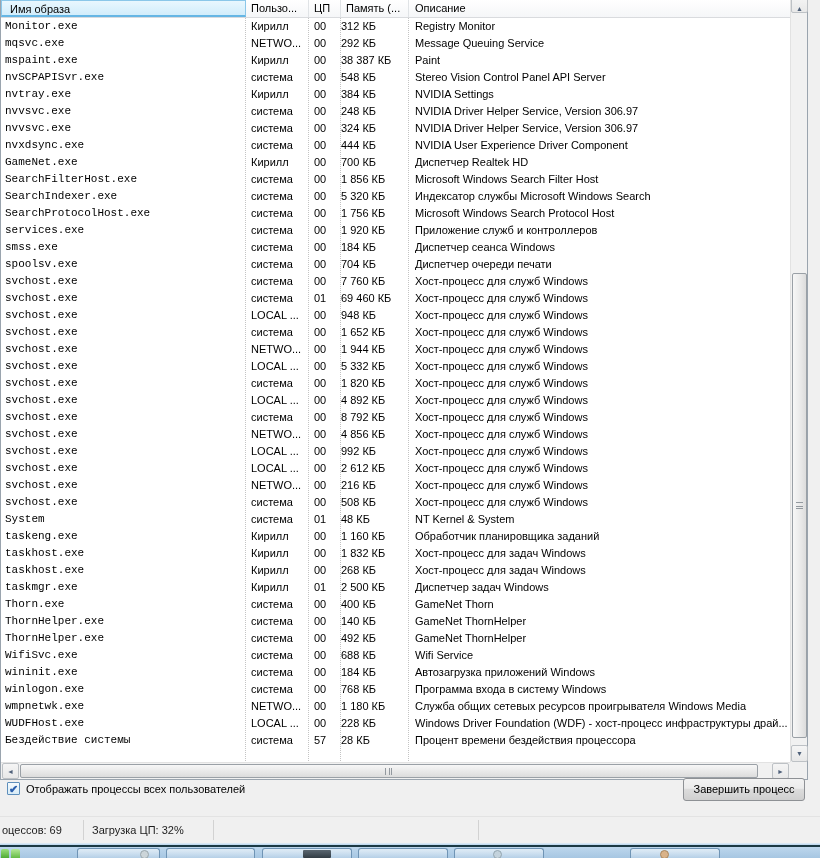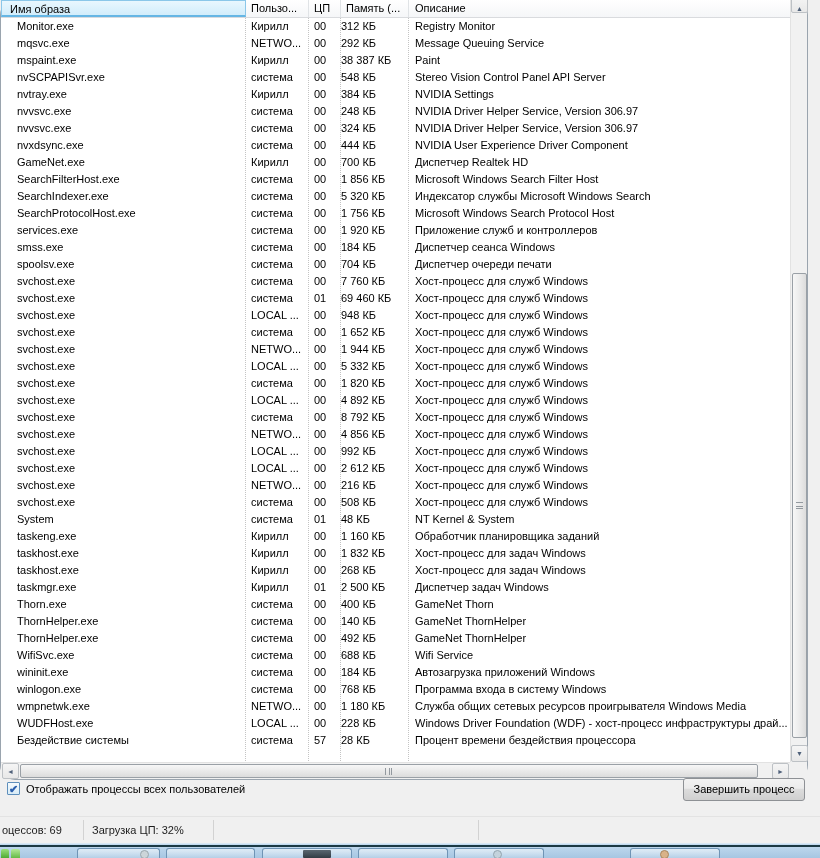--- a/index.html
+++ b/index.html
@@ -2,38 +2,38 @@
 <html><head>
 <meta charset="utf-8">
 <style>
   * { margin:0; padding:0; box-sizing:border-box; }
   html,body { width:820px; height:858px; overflow:hidden; }
   body { font-family:"Liberation Sans", sans-serif; font-size:11px; color:#000; background:#f0f0f0; }
   .screen { position:relative; width:820px; height:858px; background:#f0f0f0; overflow:hidden; }
 
   
   .listview { position:absolute; left:0; top:0; width:808px; height:780px; background:#fff;
-              border-left:1px solid #9aa4ae; border-right:1px solid #9aa4ae; border-bottom:1px solid #9aa4ae;border-radius:15px; }
+              border-left:1px solid #9aa4ae; border-right:1px solid #9aa4ae; border-bottom:1px solid #9aa4ae; }
   .lv-header { position:absolute; left:0; top:0; width:789px; height:18px; background:linear-gradient(#ffffff,#f5f6f8); border-bottom:1px solid #d9dbde; }
   .hcell { position:absolute; top:0; height:17px; line-height:17px; white-space:nowrap; overflow:hidden;
            border-right:1px solid #e0e3e6; padding-left:5px; background:linear-gradient(#ffffff,#f5f6f8); }
   .hcell.sorted { background:linear-gradient(#e9f7fe,#d2edfb); border:1px solid #8bc7e9; border-bottom:2px solid #66b6e4; padding-left:8px; }
   .h-name { left:0; width:245px; }
   .h-user { left:245px; width:63px; }
   .h-cpu  { left:308px; width:32px; }
   .h-mem  { left:340px; width:68px; }
   .h-desc { left:408px; width:381px; border-right:none; padding-left:6px; }
 
   .lv-body { position:absolute; left:0; top:18px; width:789px; height:744px; overflow:hidden; background:#fff; }
   .colsep { position:absolute; top:18px; height:743px; width:0; border-left:1px dotted #c4c4c4; }
   .sep1 { left:244px; } .sep2 { left:307px; } .sep3 { left:339px; } .sep4 { left:407px; }
 
   .lv-row { display:flex; height:17px; line-height:17px; white-space:nowrap; }
   .lv-row span { display:block; overflow:hidden; white-space:nowrap; }
-  .c-name { width:245px; padding-left:16px; }
+  .c-name { width:245px; padding-left:4px;font-family:Liberation Mono, monospace; }
   .c-user { width:63px;  padding-left:5px; }
   .c-cpu  { width:32px;  padding-left:5px; }
   .c-mem  { width:68px;  padding-right:6px; text-align:left; }
   .c-desc { width:381px; padding-left:6px; }
 
   
   .vscroll { position:absolute; right:0; top:0; width:17px; height:762px; background:#f1f1f1; border-left:1px solid #e2e2e2; }
   .sb-btn { position:absolute; background:linear-gradient(#f5f5f5,#e8e8e8); border:1px solid #bdc1c5; color:#50617a;
             text-align:center; font-size:7px; border-radius:2px; }
   .v-up   { left:0; top:-4px; width:17px; height:17px; line-height:24px; }

